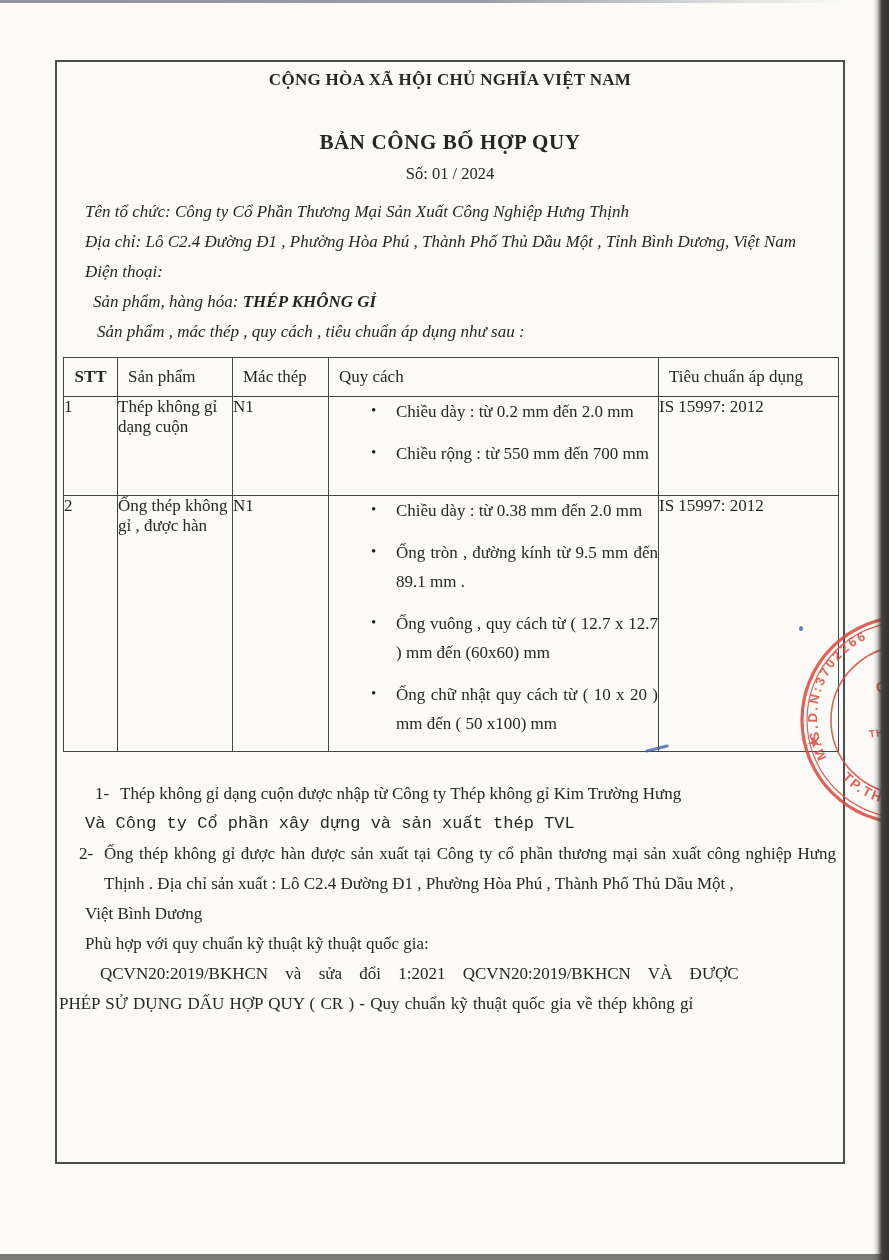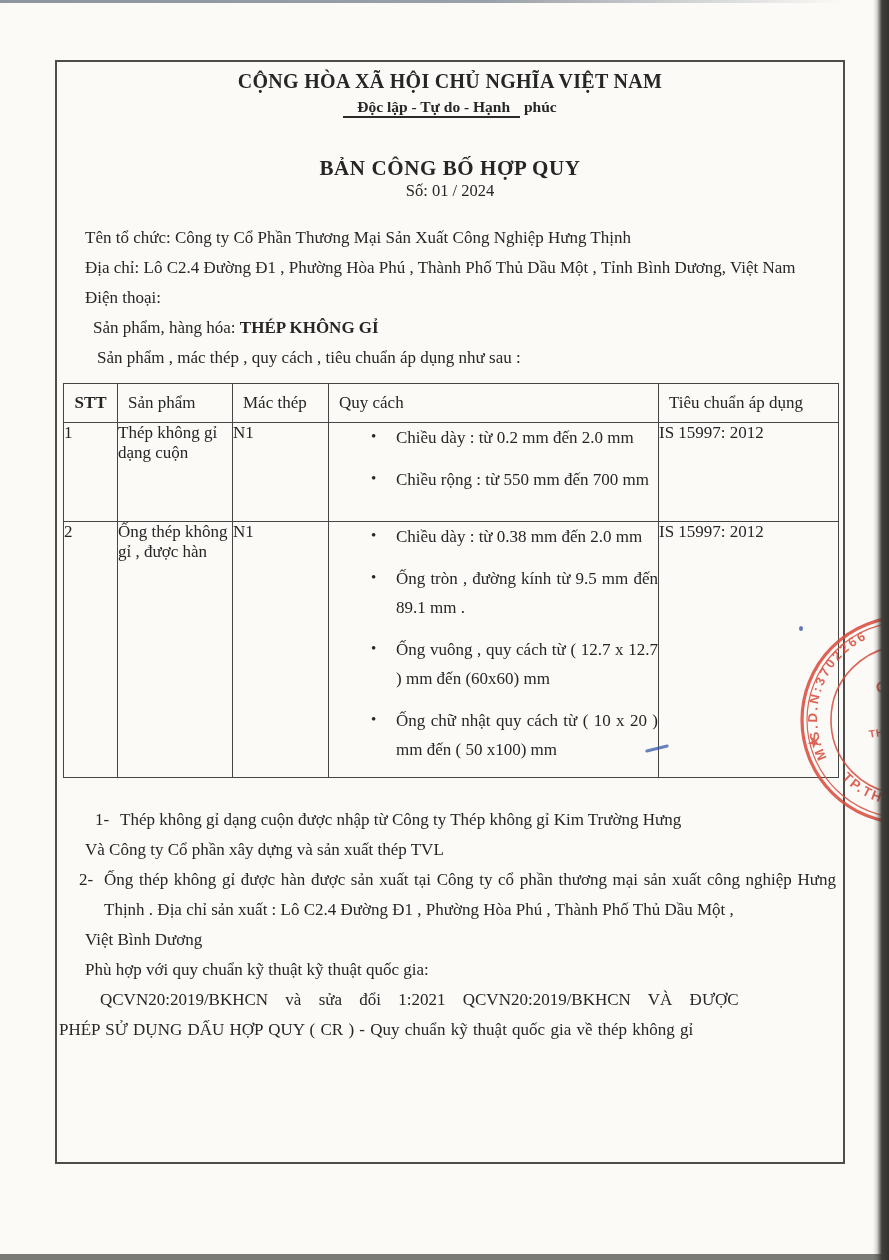--- a/index.html
+++ b/index.html
@@ -21,27 +21,27 @@
   .edge-bottom { position:absolute; left:0; bottom:0; width:889px; height:6px;
     background:#7a7a76; z-index: 19; }
 
   .frame {
     position: absolute; left: 55px; top: 60px;
     width: 786px; height: 1100px;
     border: 2px solid #4d4d4b;
     background: transparent;
   }
   .center { text-align: center; }
-  .nat-title { margin-top: 8px; font-size: 20px; font-weight: bold; letter-spacing: .3px; }
+  .nat-title { margin-top: 8px; font-size: 17px; font-weight: bold; letter-spacing: .3px; }
   .motto { margin-top: 5px; font-size: 15.5px; font-weight: bold; }
   .motto .ul { border-bottom: 2px solid #2a2a2a; padding: 0 10px 1px 14px; }
   .doc-title { margin-top: 40px; font-size: 21px; font-weight: bold; letter-spacing: .6px; }
-  .doc-number { font-size: 16.5px; }
+  .doc-number { margin-top: 9px; font-size: 16.5px; }
 
-  .info { margin-top: 22px; padding-left: 28px; padding-right: 7px; font-size: 17px; line-height: 30px; }
+  .info { margin-top: 13px; padding-left: 28px; padding-right: 7px; font-size: 17px; line-height: 30px; font-style: italic; }
   .info p { margin: 0; }
   .info .addr { text-align: justify; }
   .ind8 { padding-left: 8px; }
   .ind12 { padding-left: 12px; margin-top: 1px; }
   .bold { font-weight: bold; }
   .gap-top { margin-top: 6px; }
 
   table.spec {
     margin-top: 10px; margin-left: 6px;
     border-collapse: collapse; table-layout: fixed;
@@ -63,21 +63,21 @@
   td.mt { text-align: center; padding-top: 8px; }
   td.tc { padding: 8px 8px 0 10px; }
   td.qc { padding: 9px 10px 0 0; }
   .bullet-item { position: relative; padding-left: 67px; margin-bottom: 13px; text-align: justify; line-height: 29px; }
   .bullet-item .bmark { position: absolute; left: 42px; top: -1px; font-size: 15px; }
 
   .notes { margin-top: 27px; font-size: 17px; line-height: 30px; padding-right: 7px; }
   .notes p { margin: 0; }
   .marker { display: inline-block; width: 25px; text-indent: 0; }
   .n1l1 { padding-left: 38px; }
-  .n1l2 { padding-left: 28px; }
+  .n1l2 { padding-left: 28px; font-family: Liberation Mono, monospace; }
   .n2   { padding-left: 47px; text-indent: -25px; text-align: justify; }
   .prov, .intro2 { padding-left: 28px; }
   .conf1 { padding-left: 43px; word-spacing: 13px; }
   .conf2 { padding-left: 2px; word-spacing: 1px; }
 
   
   .stamp { position: absolute; left: 770px; top: 585px; width: 270px; height: 270px;
     z-index: 15; opacity: .88; }
   .stamp circle { fill: none; stroke: #d94f42; }
   .stamp text { fill: #d94f42; font-family: "Liberation Sans", sans-serif; font-weight: bold; }
@@ -94,21 +94,20 @@
   .ink-dot { left: 799px; top: 626px; width: 4px; height: 5px; border-radius: 50%; opacity: .8; }
 </style>
 </head>
 <body>
 
 <div class="edge-top"></div>
 
 <div class="frame">
 
   <div class="center nat-title">CỘNG HÒA XÃ HỘI CHỦ NGHĨA VIỆT NAM</div>
-  <div class="center motto"><span class="ul">Độc lập - Tự do - Hạnh</span> <span>phúc</span></div>
 
   <div class="center doc-title">BẢN CÔNG BỐ HỢP QUY</div>
   <div class="center doc-number">Số: 01 / 2024</div>
 
   <div class="info">
     <p>Tên tổ chức: Công ty Cổ Phần Thương Mại Sản Xuất Công Nghiệp Hưng Thịnh</p>
     <p class="addr">Địa chỉ: Lô C2.4 Đường Đ1 , Phường Hòa Phú , Thành Phố Thủ Dầu Một , Tỉnh Bình Dương, Việt Nam</p>
     <p>Điện thoại:</p>
     <p class="ind8 gap-top"><span>Sản phẩm, hàng hóa:</span> <span class="bold">THÉP KHÔNG GỈ</span></p>
     <p class="ind12">Sản phẩm , mác thép , quy cách , tiêu chuẩn áp dụng như sau :</p>

